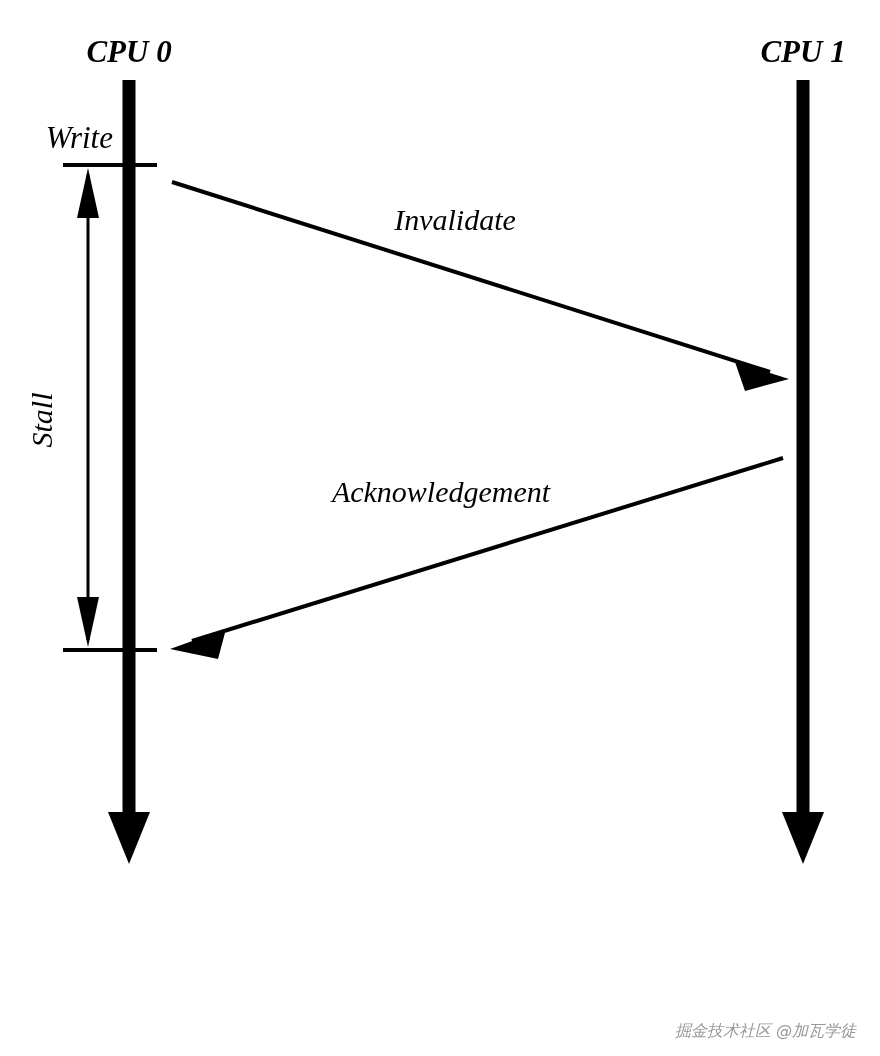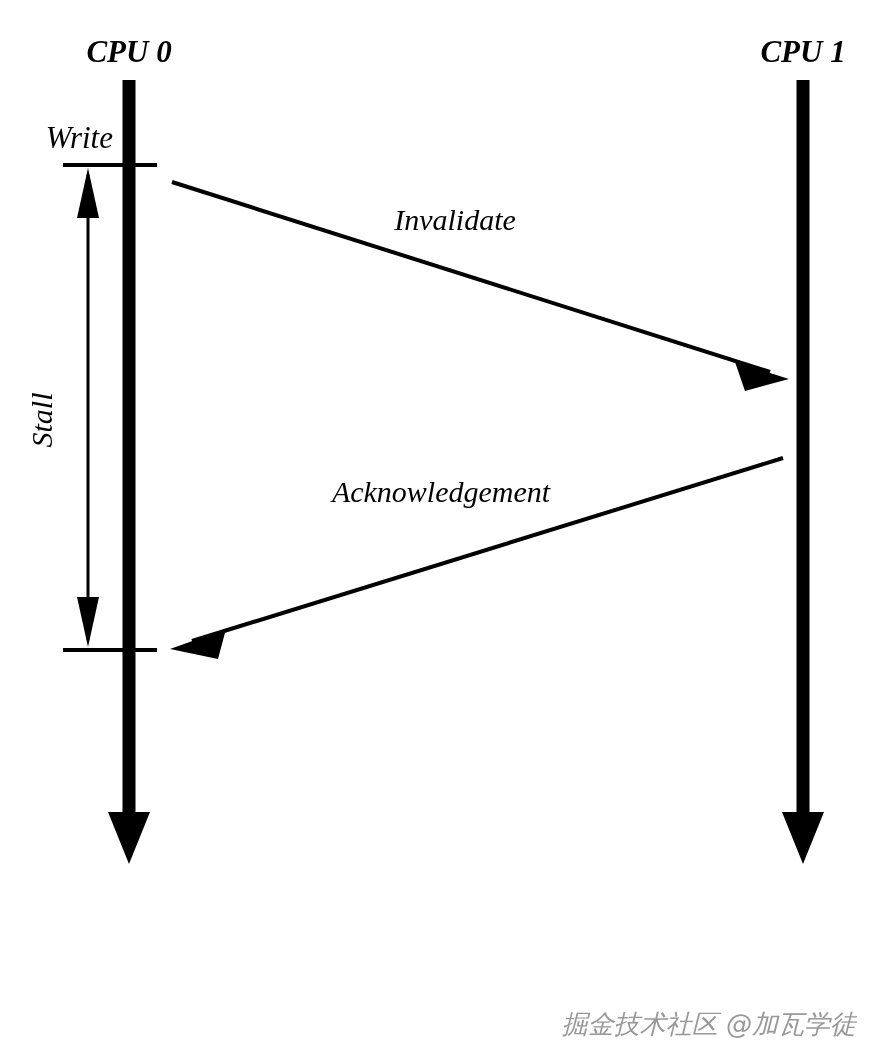--- a/index.html
+++ b/index.html
@@ -57,21 +57,21 @@
     text-align: center;
     font-size: 39px;
     letter-spacing: 0.5px;
     white-space: nowrap;
     color: #000000;
   }
   .watermark {
     position: absolute;
     right: 24px;
     bottom: 14px;
-    font-size: 26px;
+    font-size: 16px;
     font-family: "DejaVu Sans", sans-serif;
     color: #8a8a8a;
     opacity: 0.88;
     white-space: nowrap;
     pointer-events: none;
   }
 </style>
 </head>
 <body>
 

